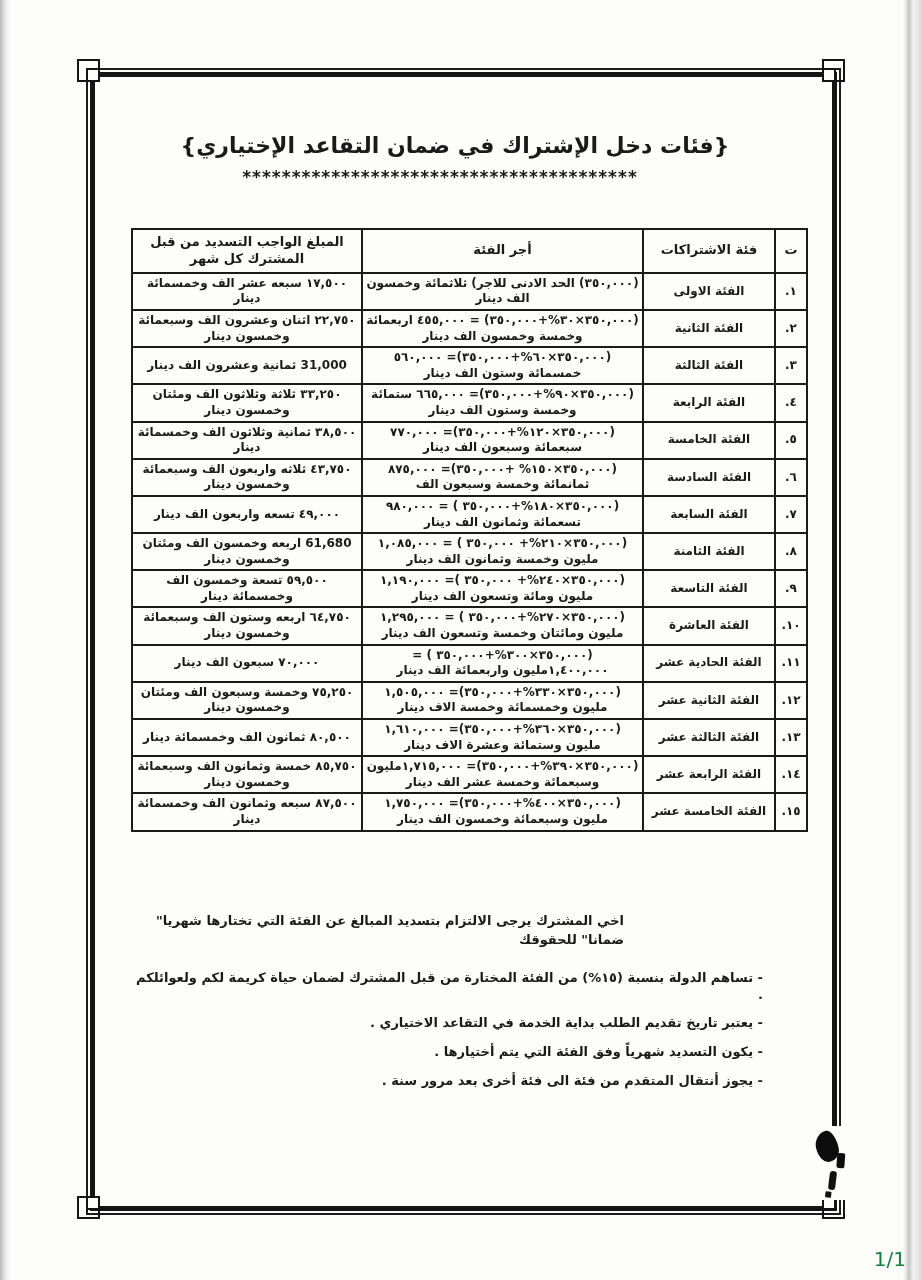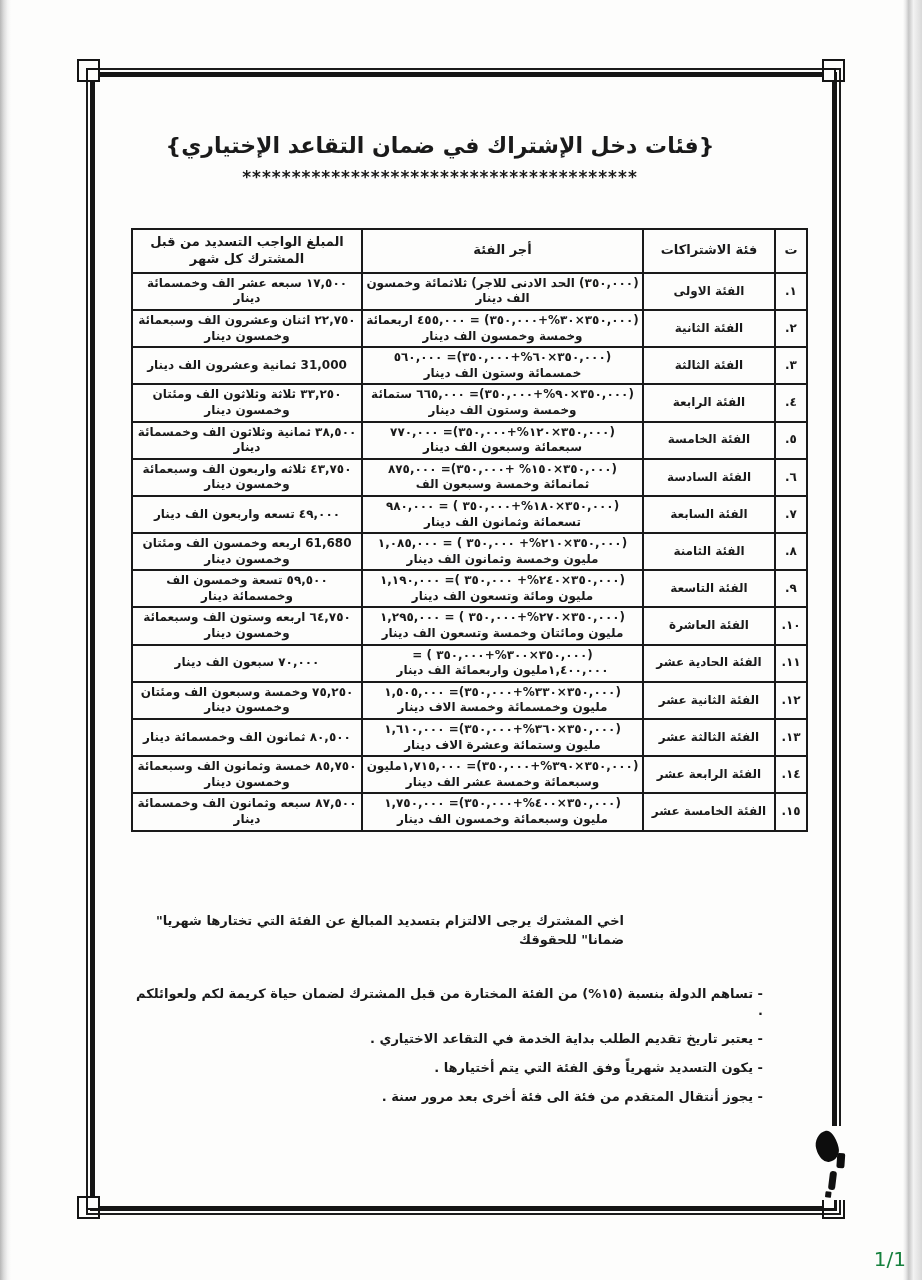--- a/index.html
+++ b/index.html
@@ -33,21 +33,21 @@
   .corner.tl .sq-big { left:0; top:0; } .corner.tl .sq-small { left:9px; top:9px; }
   .corner.tr { right:-13px; top:-18px; }
   .corner.tr .sq-big { right:0; top:0; } .corner.tr .sq-small { right:9px; top:9px; }
   .corner.bl { left:-18px; bottom:-13px; }
   .corner.bl .sq-big { left:0; bottom:0; } .corner.bl .sq-small { left:9px; bottom:9px; }
   .corner.br { right:-13px; bottom:-13px; }
   .corner.br .sq-big { right:0; bottom:0; } .corner.br .sq-small { right:9px; bottom:9px; }
 
   
   .title {
-    position:absolute; left:95px; top:133px; width:690px;
+    position:absolute; left:110px; top:133px; width:690px;
     direction:rtl; text-align:center;
     font-size:22px; font-weight:700; letter-spacing:0;
   }
   .stars {
     position:absolute; left:95px; top:167px; width:690px;
     text-align:center; font-size:17px; font-weight:700; letter-spacing:1px;
     white-space:nowrap;
   }
 
   
@@ -62,21 +62,21 @@
   }
   table.cats th { font-size:13px; line-height:1.3; padding:4px 3px; }
   table.cats td { font-size:12px; line-height:1.3; padding:2px 3px; }
   td.c-no { font-size:13px; }
 
   
   .notes {
     position:absolute; left:131px; top:912px; width:675px;
     direction:rtl; text-align:right; font-weight:700; font-size:13px;
   }
-  .notes .intro { padding-left:8px; padding-right:182px; line-height:1.45; margin-bottom:36px; }
+  .notes .intro { padding-left:8px; padding-right:182px; line-height:1.45; margin-bottom:20px; }
   .notes .bullet { padding-right:43px; line-height:1.3; margin-bottom:9px;margin-top:12px; }
 
   
   .artifact-patch { position:absolute; left:822px; top:1126px; width:26px; height:74px; background:#fdfdfc; }
   .blob-a {
     position:absolute; left:816px; top:1131px; width:22px; height:31px;
     background:#0d0d0d; border-radius:62% 38% 55% 45% / 48% 62% 38% 52%;
     transform:rotate(-14deg);
   }
   .blob-a::after {

